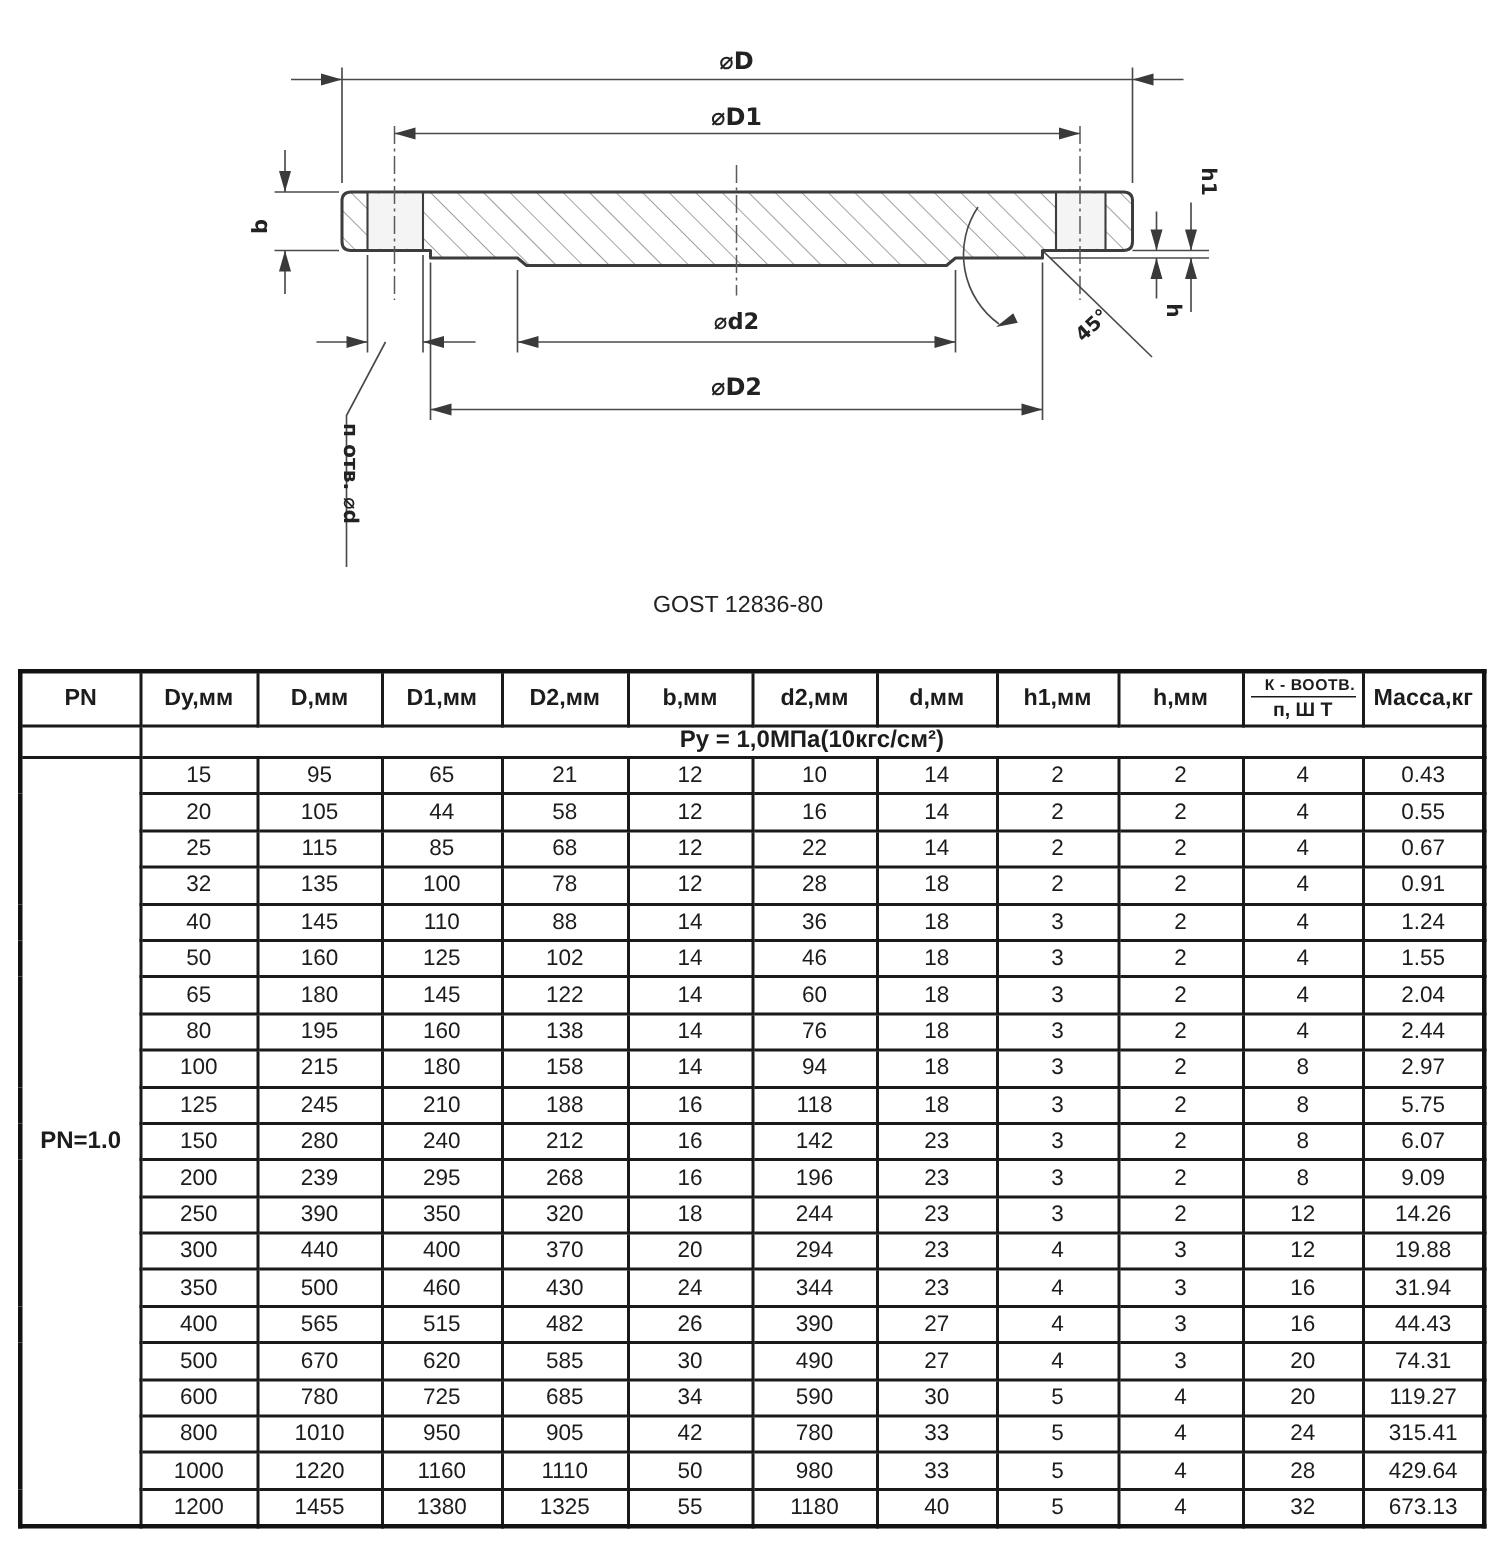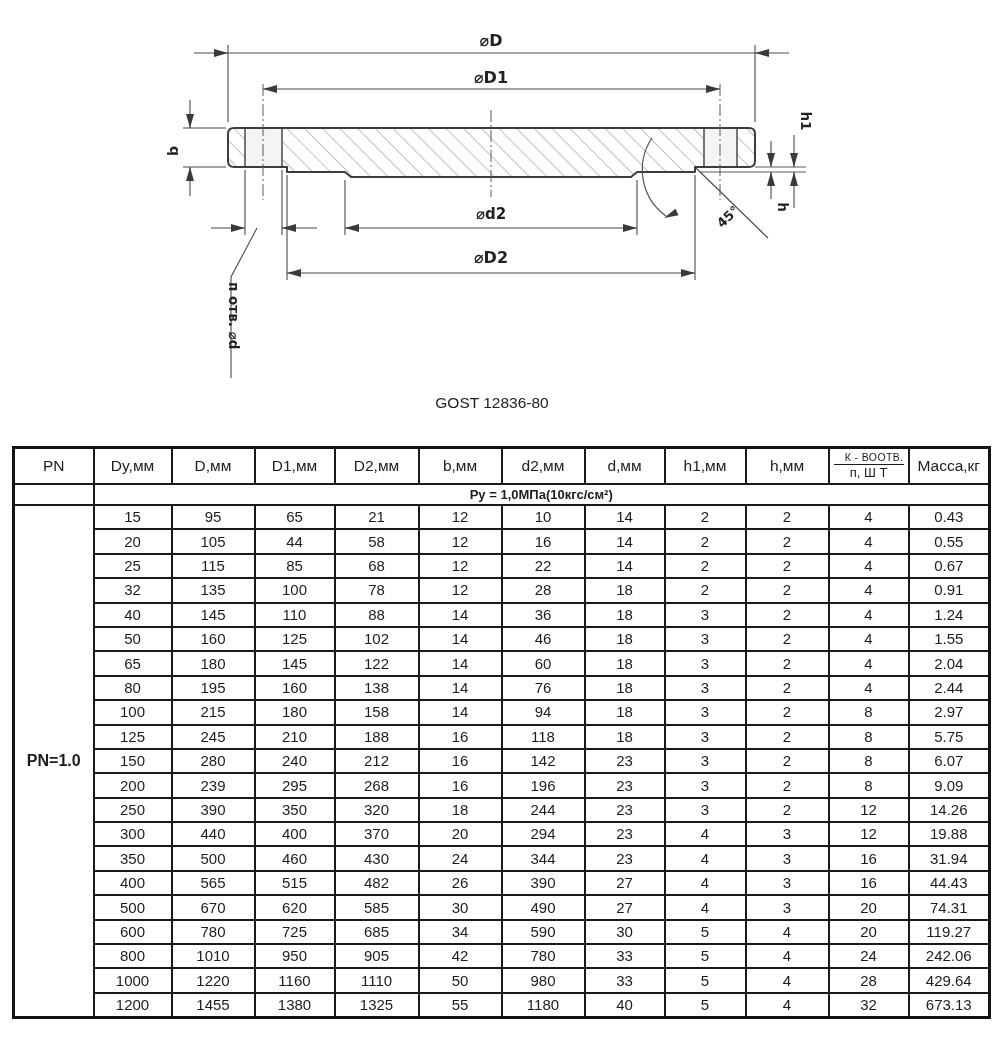--- a/index.html
+++ b/index.html
@@ -16,27 +16,27 @@
   table.dims{
     table-layout:fixed;border-collapse:collapse;
     width:976px;margin:12px 0 0 12px;
     border:3px solid #121212;
   }
   .dims th,.dims td{
     border:2px solid #1a1a1a;text-align:center;vertical-align:middle;
     padding:0;overflow:hidden;white-space:nowrap;
     font-size:15px;line-height:1.05;
   }
-  .dims thead th{height:34px;font-weight:400;font-size:15.5px;}
+  .dims thead th{height:34px;font-weight:700;font-size:15.5px;}
   .dims th .k-top{
     display:block;font-size:10.5px;letter-spacing:.4px;
     border-bottom:1.5px solid #1a1a1a;padding:2px 0 1px;margin:0 4px;text-align:right;
   }
   .dims th .k-bottom{display:block;font-size:13px;padding:1px 0 2px;}
-  .dims tr.pressure-row td{height:19px;font-weight:700;font-size:13px;}
+  .dims tr.pressure-row td{height:19px;font-weight:700;font-size:16px;}
   .dims tbody tr.data-row td{height:22.4px;}
   .dims td.pn-cell{font-weight:700;font-size:16px;}
 </style>
 </head>
 <body>
 
 <div class="sheet">
 
   <svg class="drawing" width="1000" height="434" viewBox="0 0 1000 434">
     <defs>
@@ -407,21 +407,21 @@
           <td>800</td>
           <td>1010</td>
           <td>950</td>
           <td>905</td>
           <td>42</td>
           <td>780</td>
           <td>33</td>
           <td>5</td>
           <td>4</td>
           <td>24</td>
-          <td>242.06</td>
+          <td>315.41</td>
         </tr>
         <tr class="data-row">
           <td>1000</td>
           <td>1220</td>
           <td>1160</td>
           <td>1110</td>
           <td>50</td>
           <td>980</td>
           <td>33</td>
           <td>5</td>

